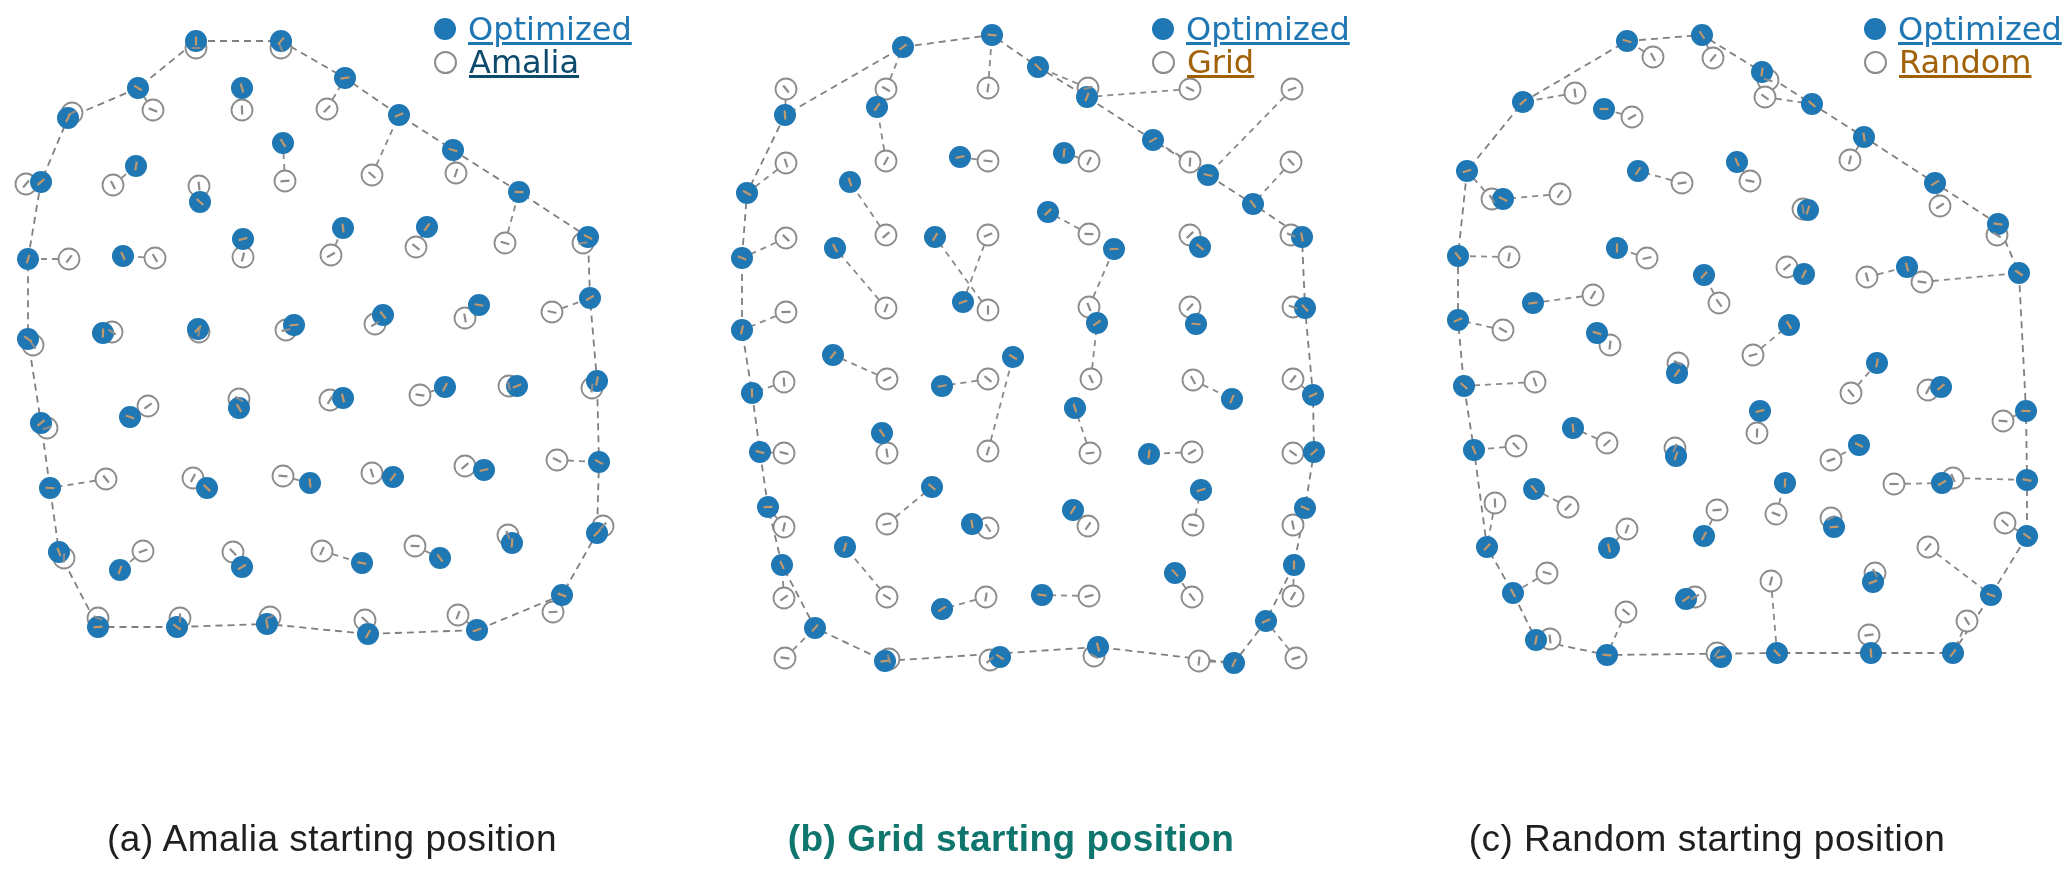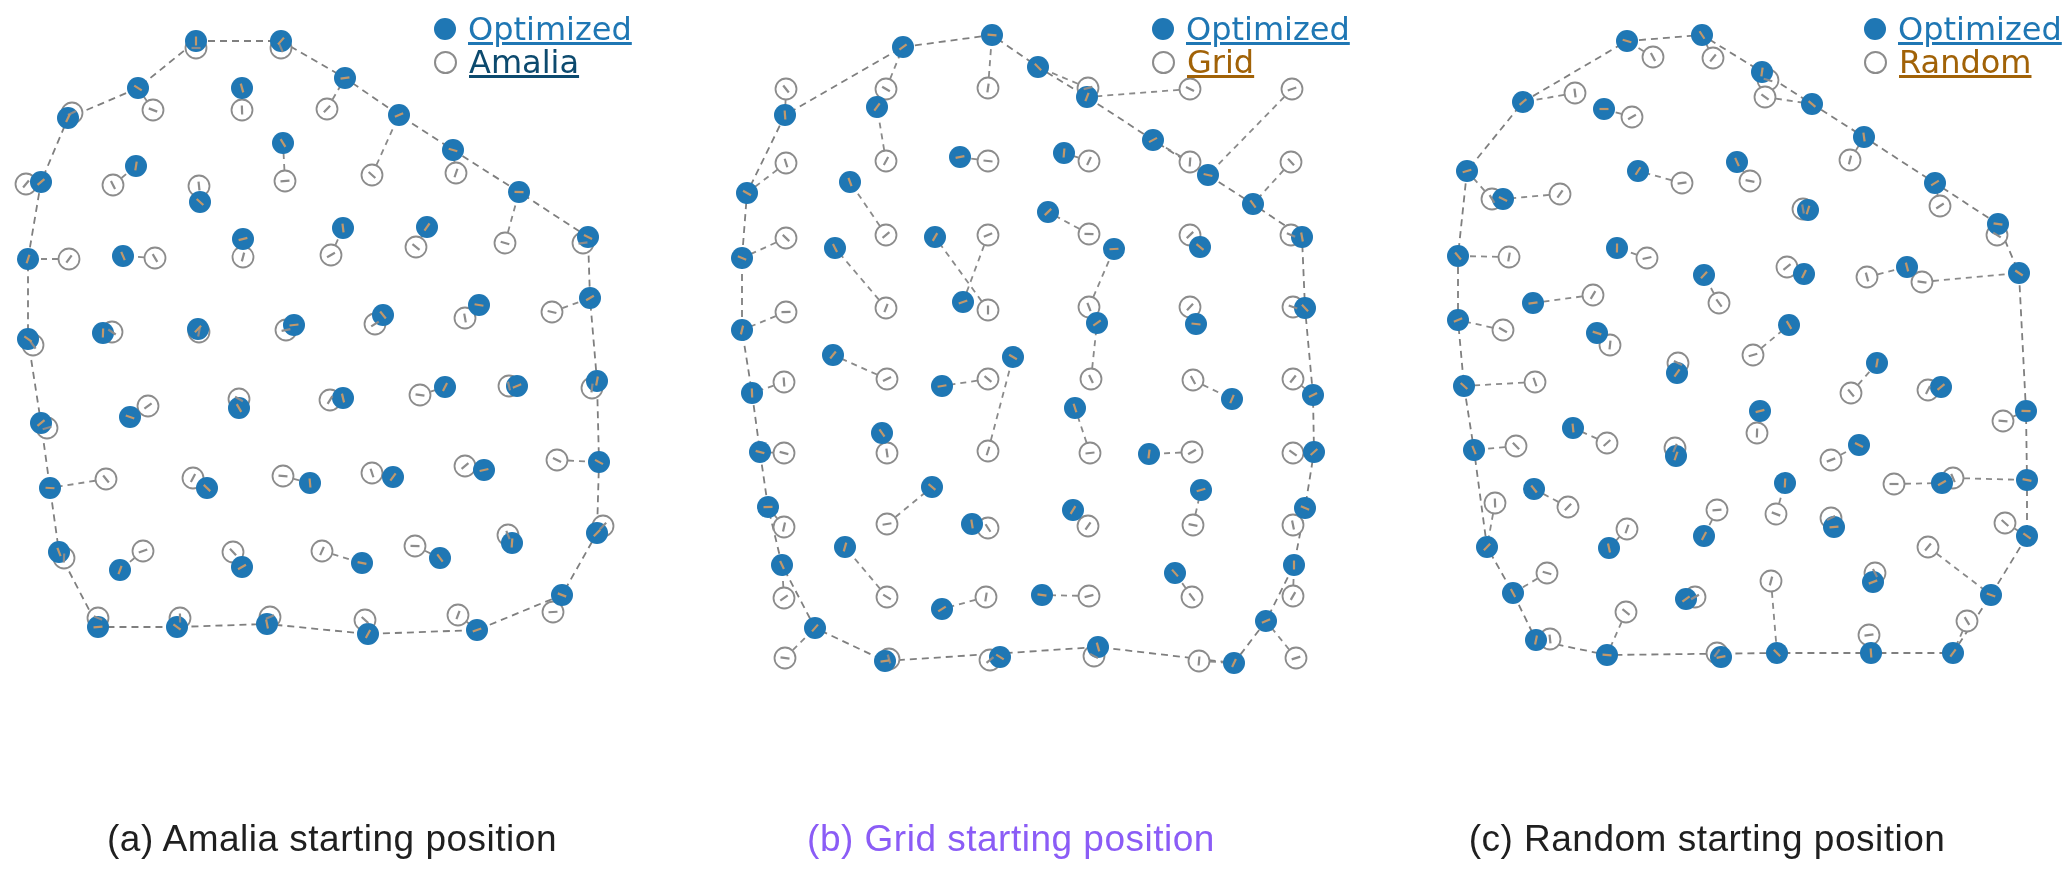--- a/index.html
+++ b/index.html
@@ -851,15 +851,15 @@
       <span class="dot-filled" style="background: rgb(31, 119, 180);"></span>
       <span class="legend-label" style="color: rgb(31, 119, 180);">Optimized</span>
     </div>
     <div class="legend-row">
       <span class="dot-open"></span>
       <span class="legend-label legend-start" style="color: #a16207;">Random</span>
     </div>
   </div>
 
   <div class="caption" id="caption-a" style="left: -48px; top: 818px; color: rgb(31, 31, 31);">(a) Amalia starting position</div>
-  <div class="caption" id="caption-b" style="left: 631px; top: 818px; color: #8b5cf6;">(b) Grid starting position</div>
+  <div class="caption" id="caption-b" style="left: 631px; top: 818px; color: #0f766e; font-weight: bold;">(b) Grid starting position</div>
   <div class="caption" id="caption-c" style="left: 1327px; top: 818px; color: rgb(31, 31, 31);">(c) Random starting position</div>
 </div>
 
 </body></html>

